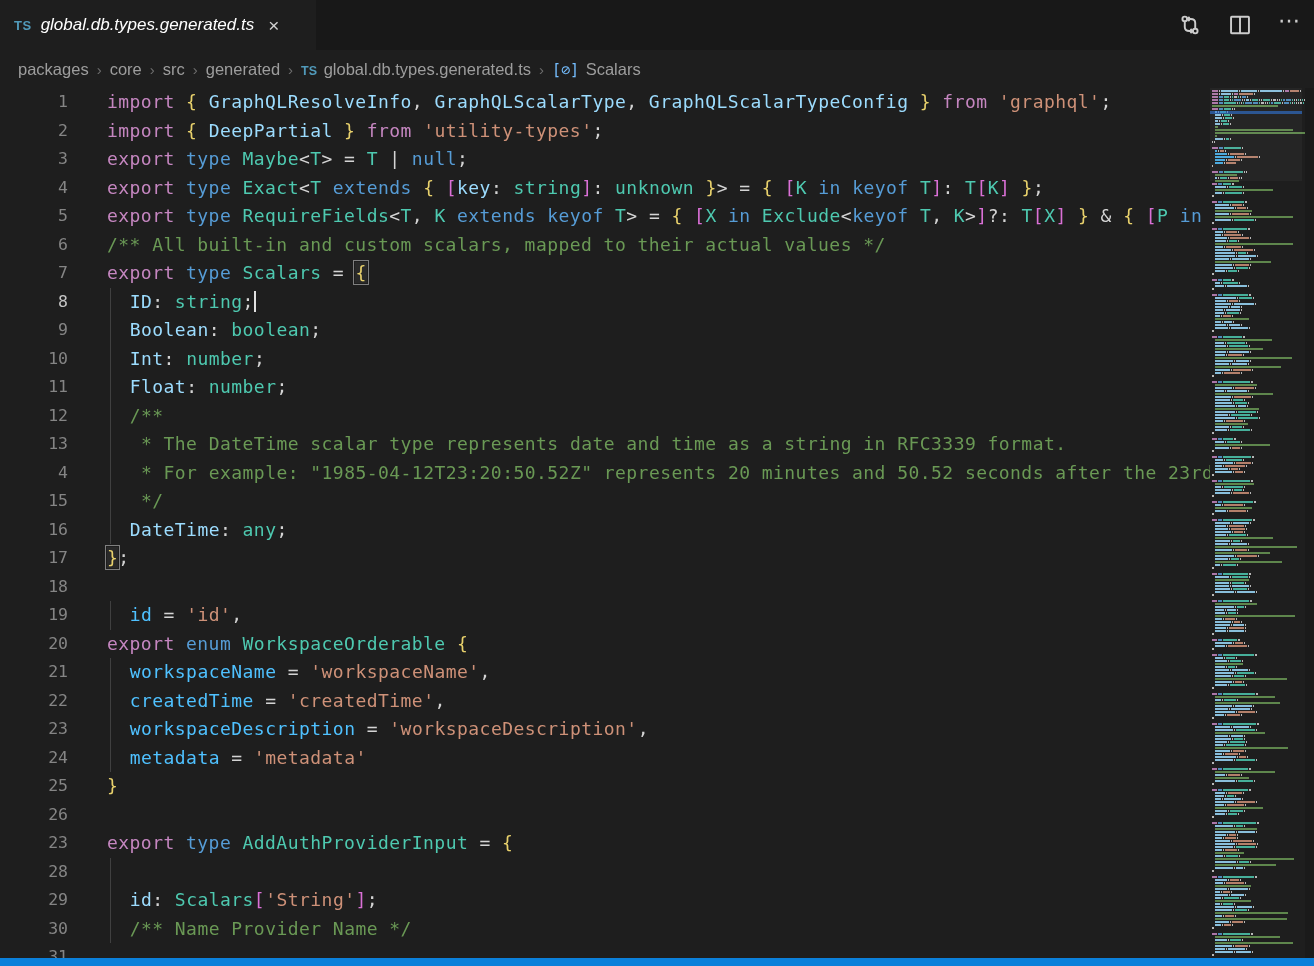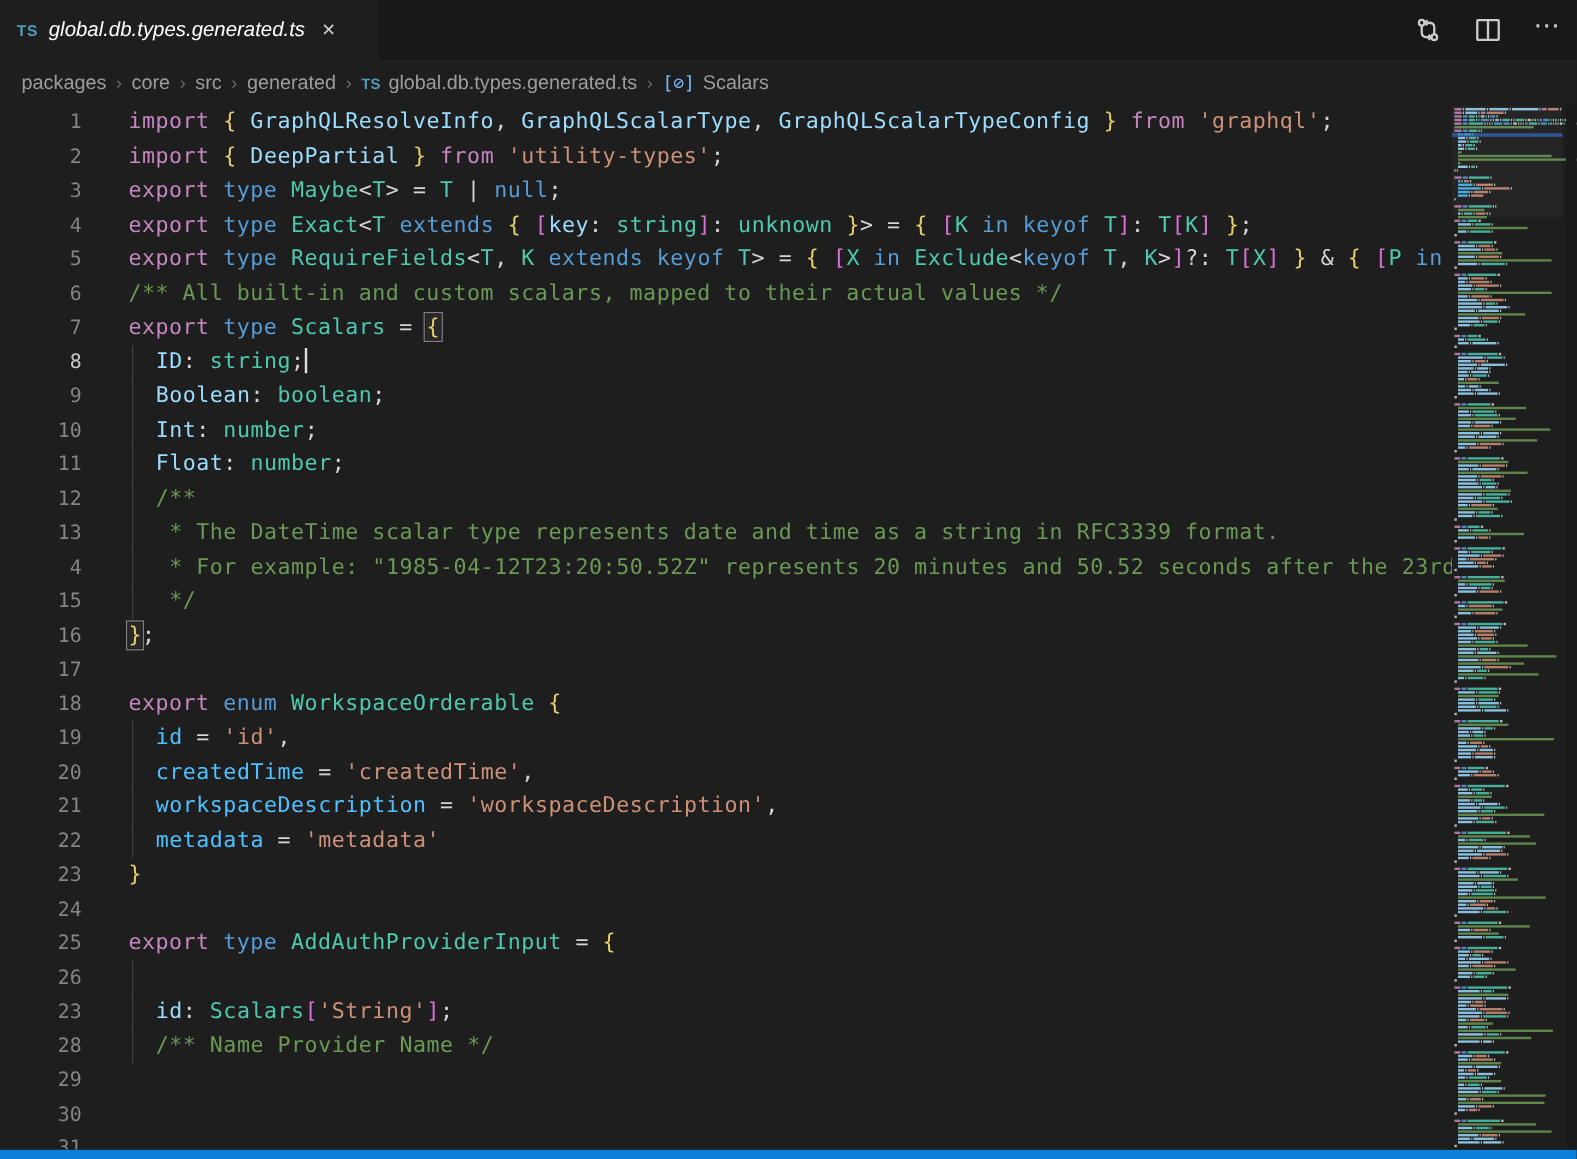--- a/index.html
+++ b/index.html
@@ -154,24 +154,26 @@
           <div class="code-line"><span class="tok-cm">/** All built-in and custom scalars, mapped to their actual values */</span></div>
           <div class="code-line"><span class="tok-k1">export</span><span class="tok-pn"> </span><span class="tok-k2">type</span><span class="tok-pn"> </span><span class="tok-ty">Scalars</span><span class="tok-pn"> = </span><span class="tok-b1 match">{</span></div>
           <div class="code-line ind1"><span class="guide"></span><span class="tok-vr">ID</span><span class="tok-pn">: </span><span class="tok-ty">string</span><span class="tok-pn">;</span><span class="cursor"></span></div>
           <div class="code-line ind1"><span class="guide"></span><span class="tok-vr">Boolean</span><span class="tok-pn">: </span><span class="tok-ty">boolean</span><span class="tok-pn">;</span></div>
           <div class="code-line ind1"><span class="guide"></span><span class="tok-vr">Int</span><span class="tok-pn">: </span><span class="tok-ty">number</span><span class="tok-pn">;</span></div>
           <div class="code-line ind1"><span class="guide"></span><span class="tok-vr">Float</span><span class="tok-pn">: </span><span class="tok-ty">number</span><span class="tok-pn">;</span></div>
           <div class="code-line ind1"><span class="guide"></span><span class="tok-cm">/**</span></div>
           <div class="code-line ind1"><span class="guide"></span><span class="tok-cm"> * The DateTime scalar type represents date and time as a string in RFC3339 format.</span></div>
           <div class="code-line ind1"><span class="guide"></span><span class="tok-cm"> * For example: "1985-04-12T23:20:50.52Z" represents 20 minutes and 50.52 seconds after the 23rd hour of April 12th, 1985 in UTC.</span></div>
           <div class="code-line ind1"><span class="guide"></span><span class="tok-cm"> */</span></div>
+          <div class="code-line ind1"><span class="guide"></span><span class="tok-vr">DateTime</span><span class="tok-pn">: </span><span class="tok-ty">any</span><span class="tok-pn">;</span></div>
           <div class="code-line"><span class="tok-b1 match">}</span><span class="tok-pn">;</span></div>
           <div class="code-line"></div>
+          <div class="code-line ind1"><span class="guide"></span><span class="tok-em">id</span><span class="tok-pn"> = </span><span class="tok-st">'id'</span><span class="tok-pn">,</span></div>
           <div class="code-line"><span class="tok-k1">export</span><span class="tok-pn"> </span><span class="tok-k2">enum</span><span class="tok-pn"> </span><span class="tok-ty">WorkspaceOrderable</span><span class="tok-pn"> </span><span class="tok-b1">{</span></div>
-          <div class="code-line ind1"><span class="guide"></span><span class="tok-em">id</span><span class="tok-pn"> = </span><span class="tok-st">'id'</span><span class="tok-pn">,</span></div>
+          <div class="code-line ind1"><span class="guide"></span><span class="tok-em">workspaceName</span><span class="tok-pn"> = </span><span class="tok-st">'workspaceName'</span><span class="tok-pn">,</span></div>
           <div class="code-line ind1"><span class="guide"></span><span class="tok-em">createdTime</span><span class="tok-pn"> = </span><span class="tok-st">'createdTime'</span><span class="tok-pn">,</span></div>
           <div class="code-line ind1"><span class="guide"></span><span class="tok-em">workspaceDescription</span><span class="tok-pn"> = </span><span class="tok-st">'workspaceDescription'</span><span class="tok-pn">,</span></div>
           <div class="code-line ind1"><span class="guide"></span><span class="tok-em">metadata</span><span class="tok-pn"> = </span><span class="tok-st">'metadata'</span></div>
           <div class="code-line"><span class="tok-b1">}</span></div>
           <div class="code-line"></div>
           <div class="code-line"><span class="tok-k1">export</span><span class="tok-pn"> </span><span class="tok-k2">type</span><span class="tok-pn"> </span><span class="tok-ty">AddAuthProviderInput</span><span class="tok-pn"> = </span><span class="tok-b1">{</span></div>
           <div class="code-line ind1"><span class="guide"></span></div>
           <div class="code-line ind1"><span class="guide"></span><span class="tok-vr">id</span><span class="tok-pn">: </span><span class="tok-ty">Scalars</span><span class="tok-b2">[</span><span class="tok-st">'String'</span><span class="tok-b2">]</span><span class="tok-pn">;</span></div>
           <div class="code-line ind1"><span class="guide"></span><span class="tok-cm">/** Name Provider Name */</span></div>
         </div>

